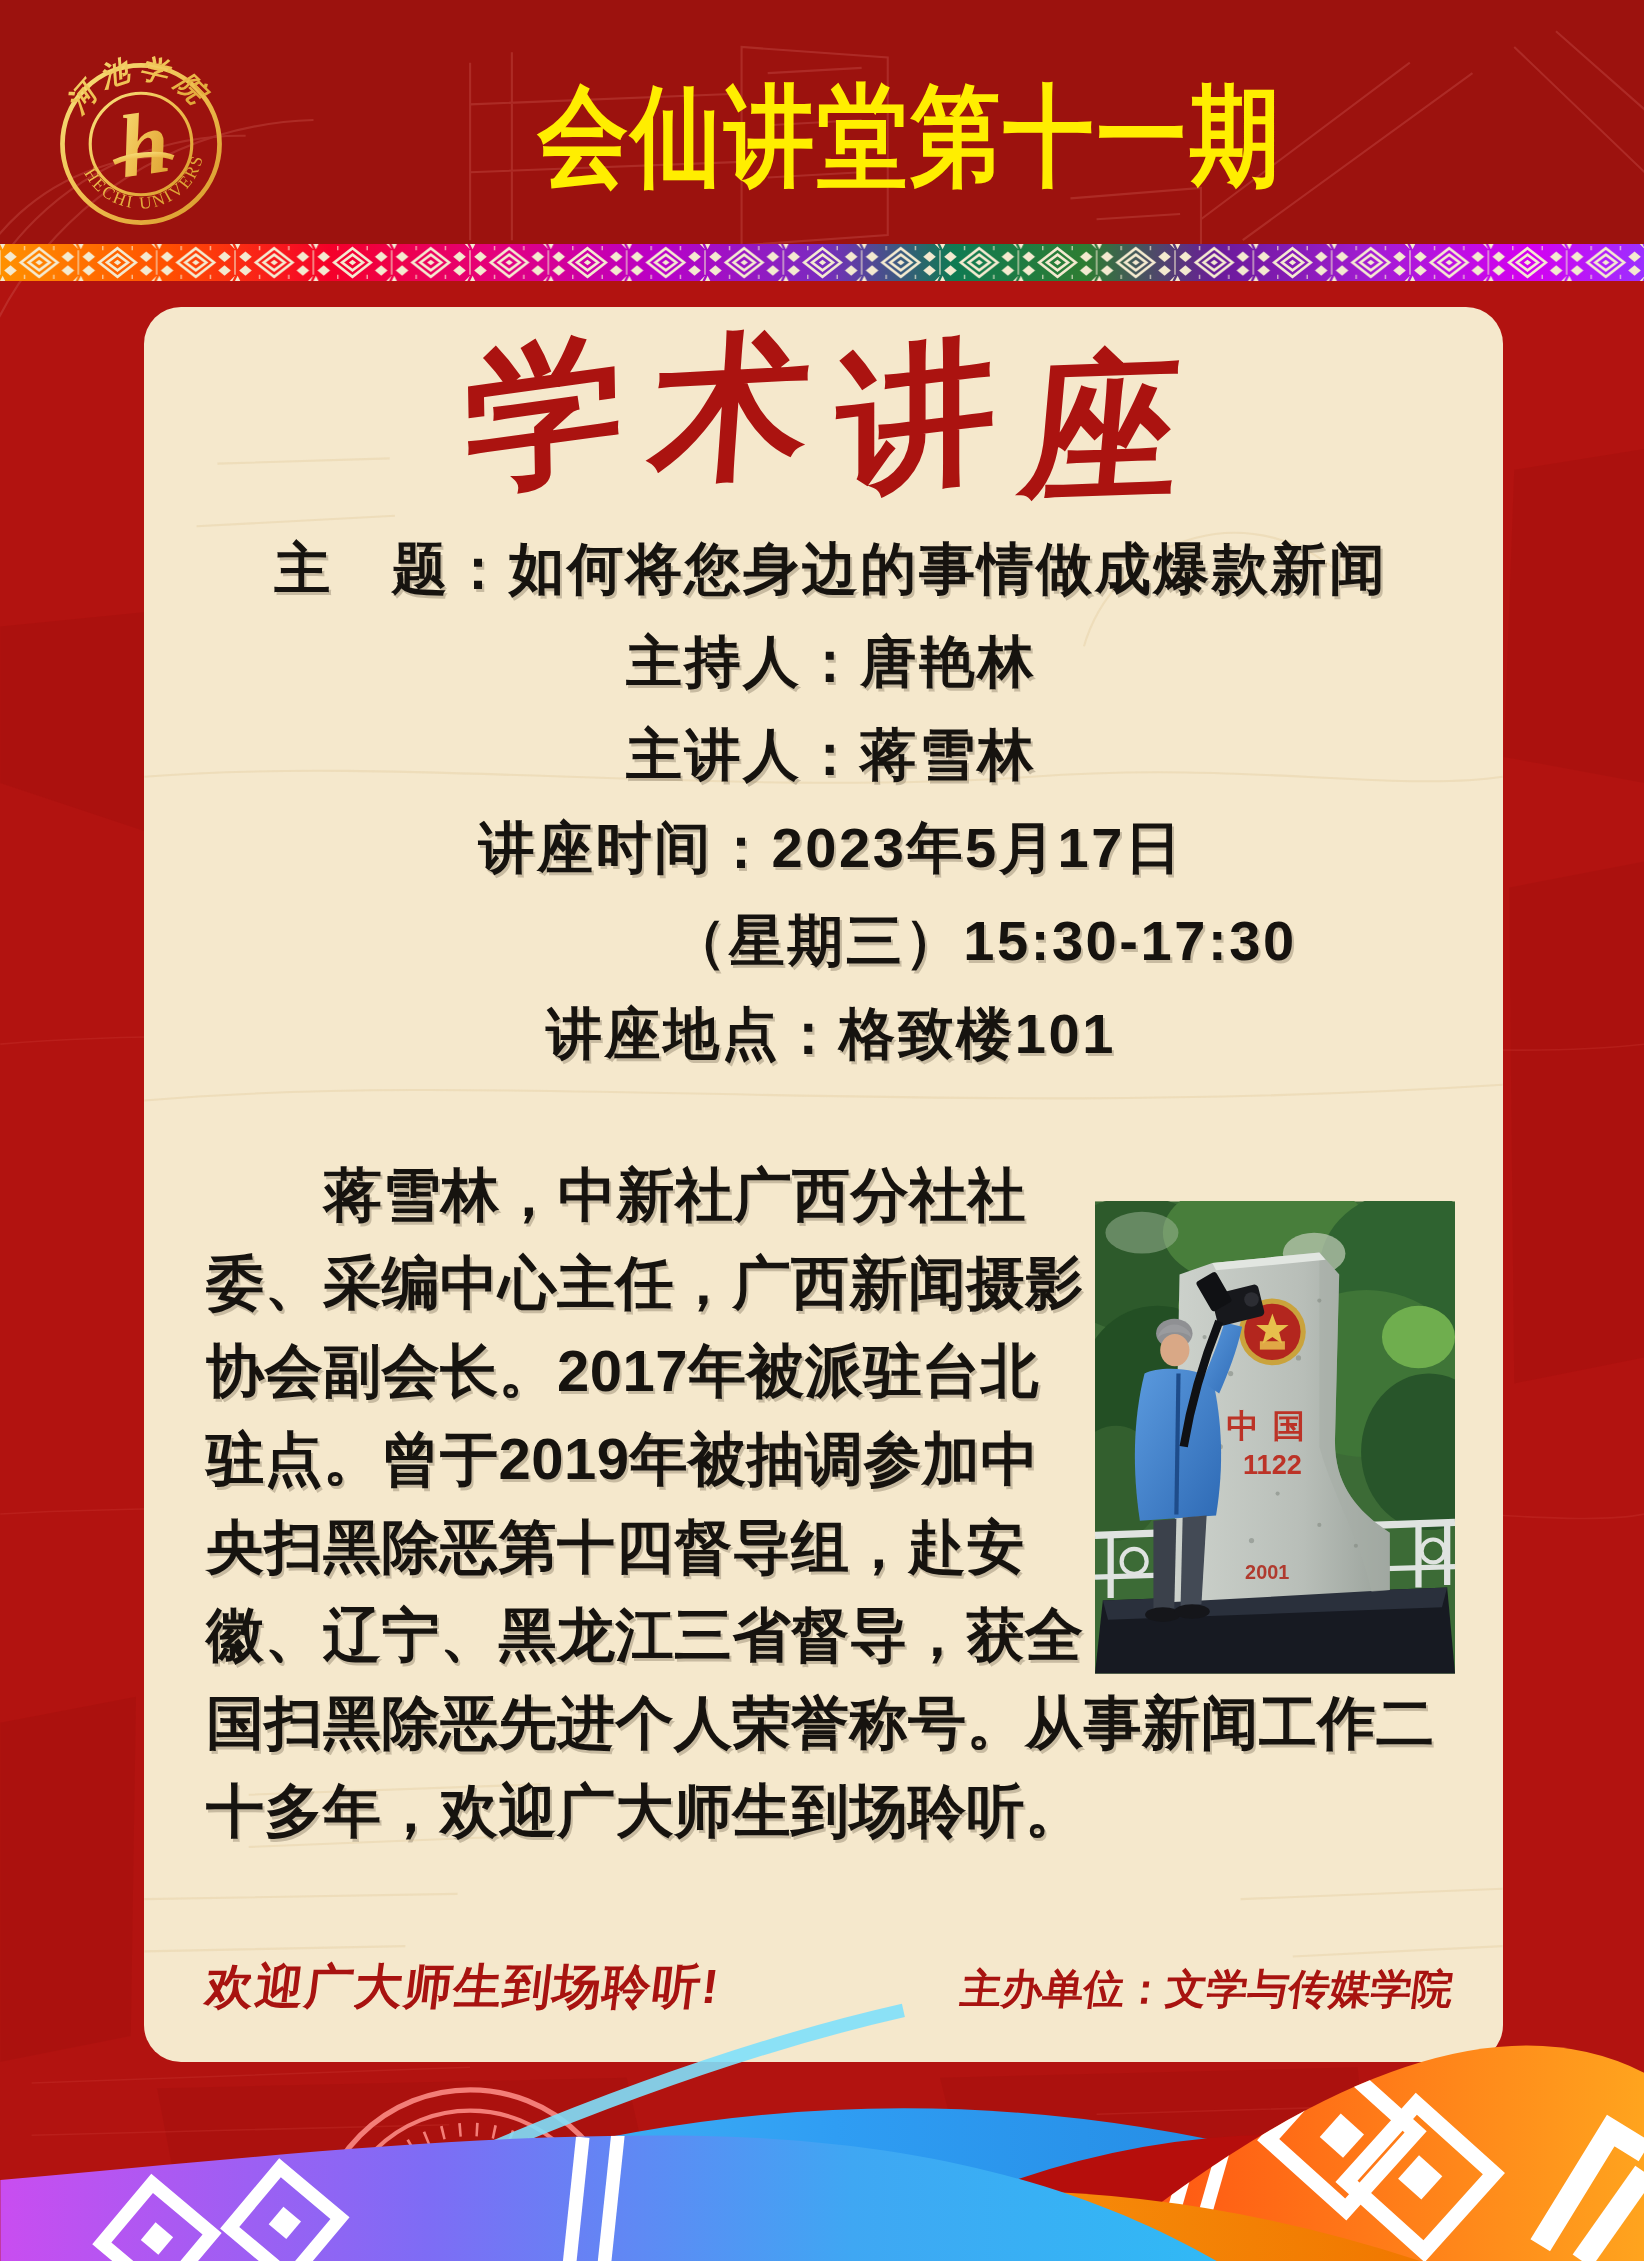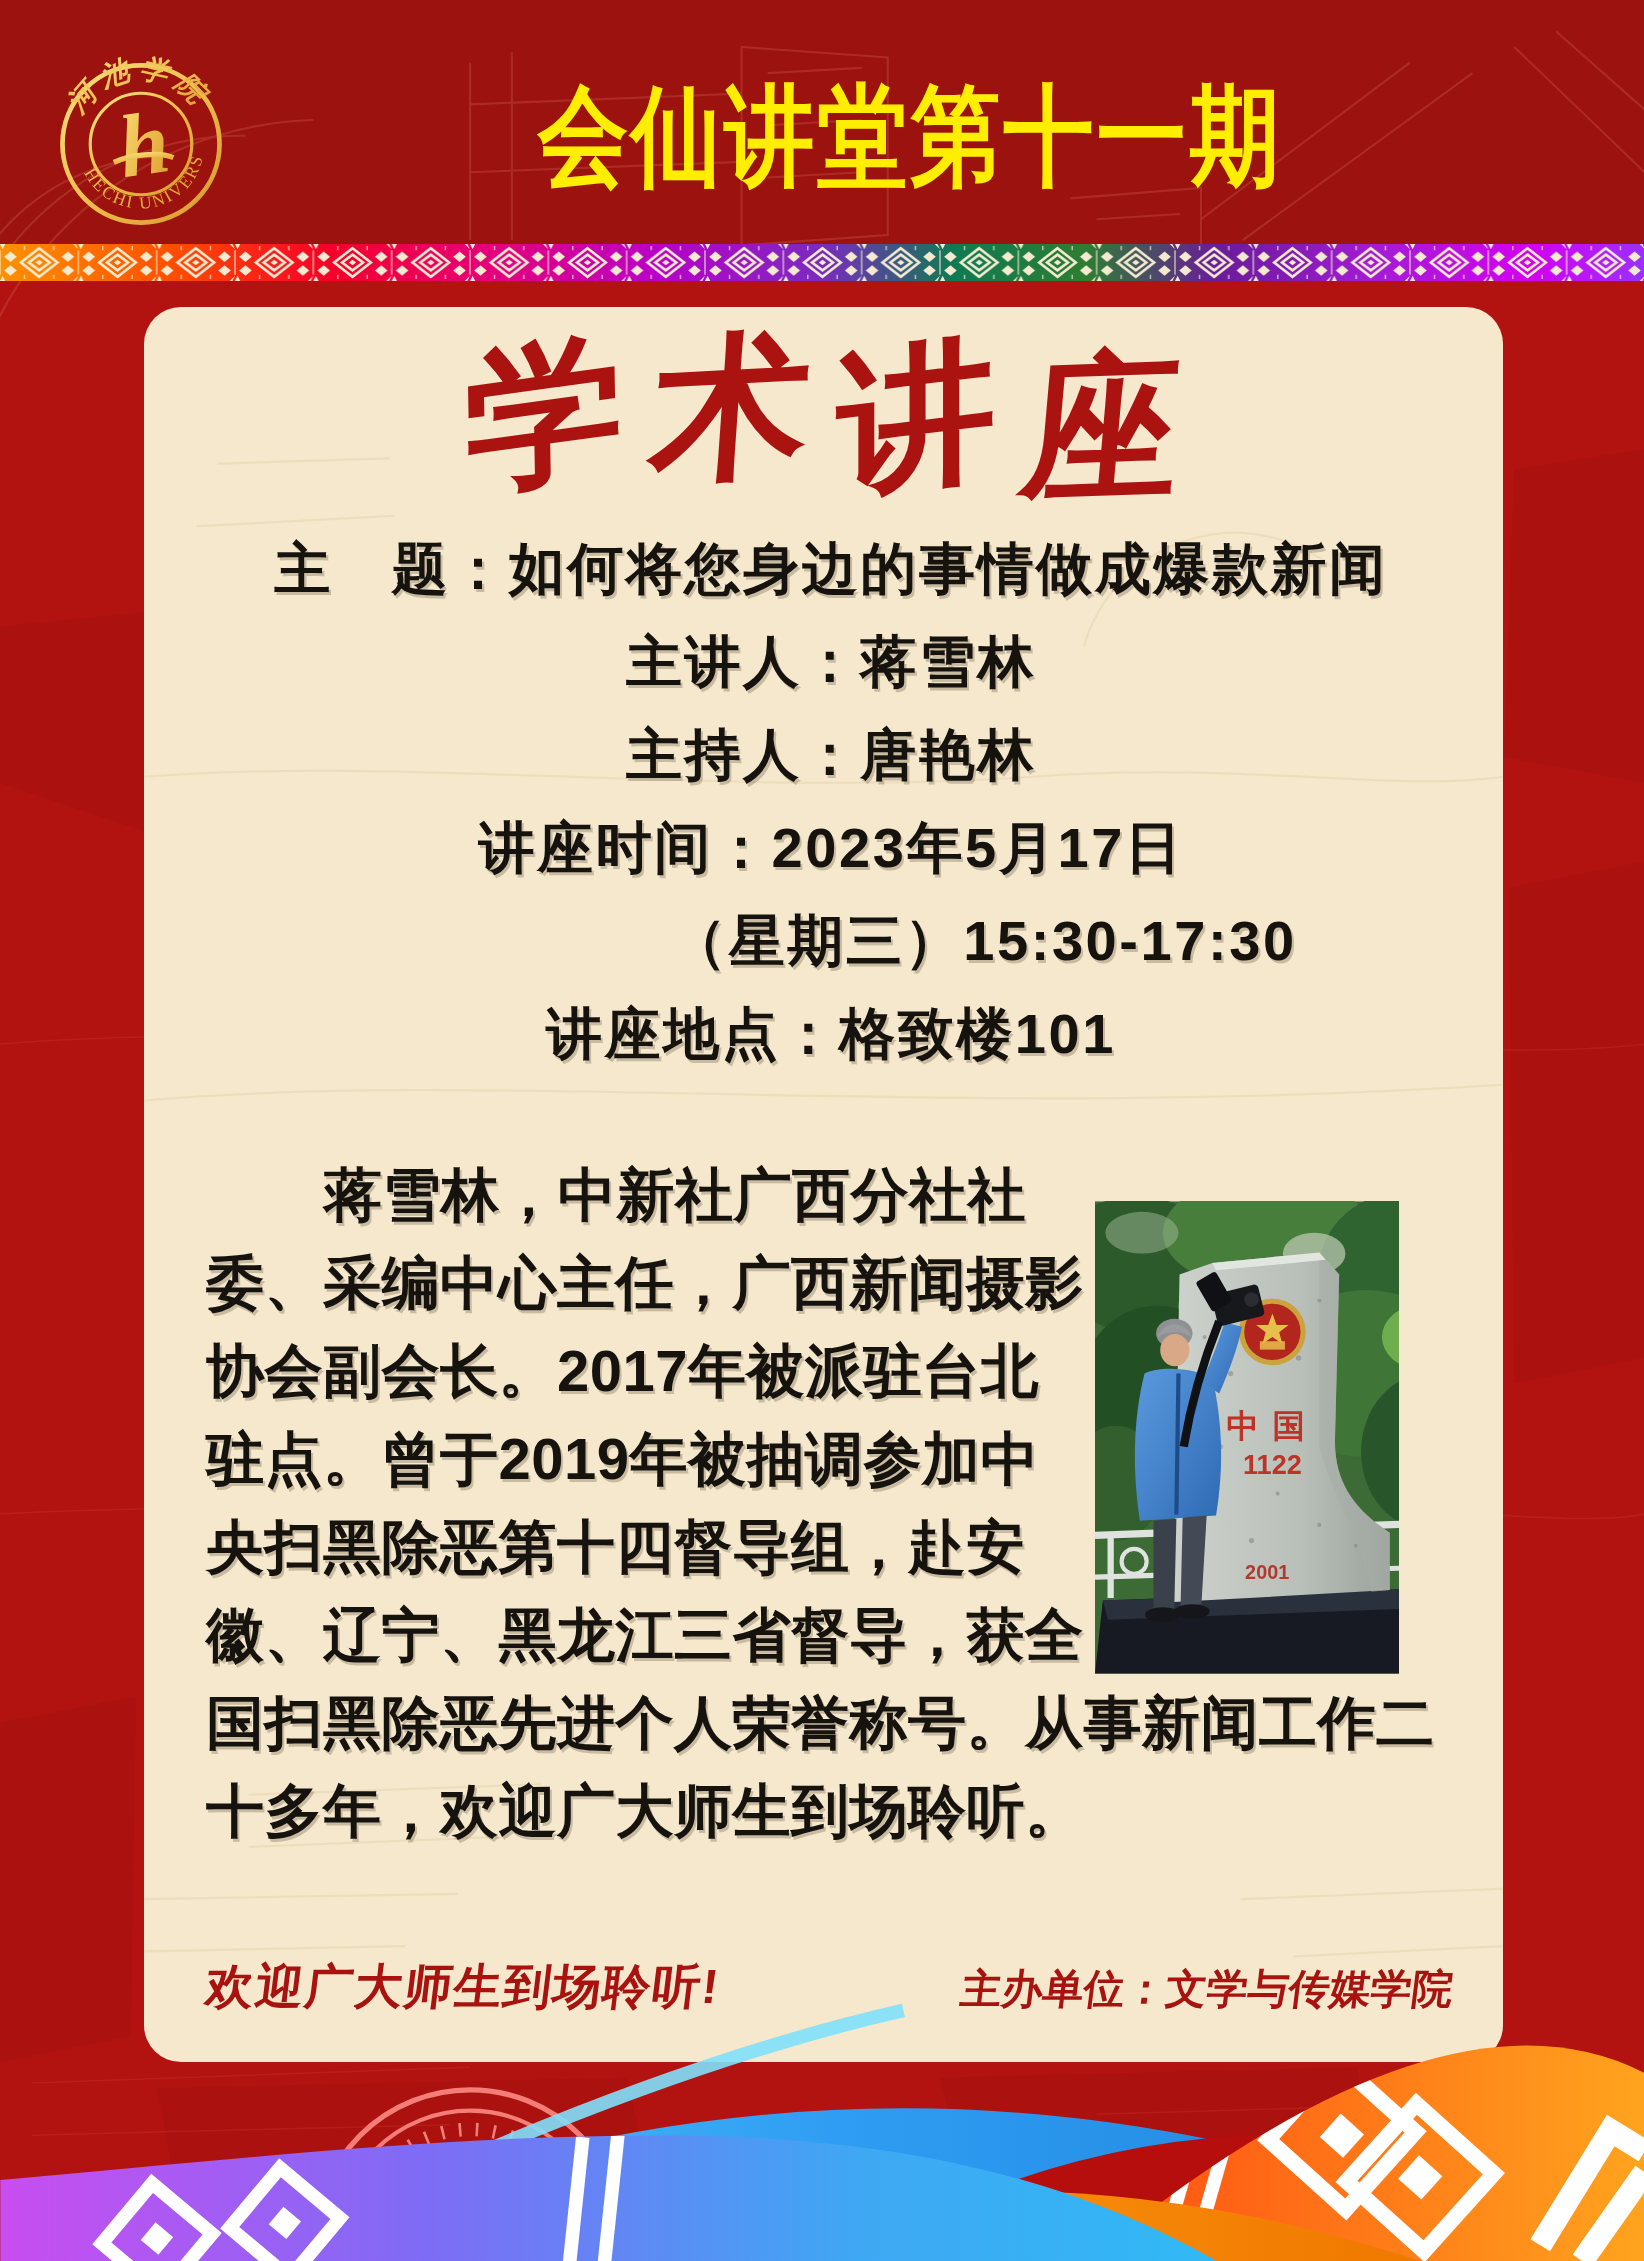--- a/index.html
+++ b/index.html
@@ -38,21 +38,21 @@
     text-shadow:2.1px 2.6px 0 rgba(125,112,92,.38);
     text-align:center;
   }
   .info-line.indent{padding-left:305px;}
   .bio{position:absolute;top:844px;left:62px;right:46px;color:#16130f;font-weight:bold;}
   .bio-line{
     height:88px;line-height:88px;font-size:58px;letter-spacing:0.5px;white-space:nowrap;
     text-shadow:2.1px 2.6px 0 rgba(125,112,92,.38);
   }
   .bio-line.indent{padding-left:118px;}
-  .photo{position:absolute;left:951px;top:894px;width:304px;height:473px;overflow:hidden;}
+  .photo{position:absolute;left:951px;top:894px;width:360px;height:473px;overflow:hidden;}
   .card-footer{
     position:absolute;left:62px;right:50px;top:1648px;
     display:flex;justify-content:space-between;align-items:flex-start;
     color:#a81310;font-weight:bold;
   }
   .footer-left{font-size:48px;letter-spacing:1.6px;transform:skewX(-7deg);white-space:nowrap;}
   .footer-right{font-size:41px;margin-top:7.3px;transform:skewX(-7deg);white-space:nowrap;}
   .bottom-decor{position:absolute;left:0;top:2000px;width:1645px;height:261px;display:block;}
 </style>
 </head>
@@ -165,22 +165,22 @@
 
     <div class="card-title">
       <span class="ct0">学</span>
       <span class="ct1">术</span>
       <span class="ct2">讲</span>
       <span class="ct3">座</span>
     </div>
 
     <div class="info">
       <div class="info-line">主　题：如何将您身边的事情做成爆款新闻</div>
+      <div class="info-line">主持人：唐艳林</div>
       <div class="info-line">主讲人：蒋雪林</div>
-      <div class="info-line">主持人：唐艳林</div>
       <div class="info-line">讲座时间：2023年5月17日</div>
       <div class="info-line indent">（星期三）15:30-17:30</div>
       <div class="info-line">讲座地点：格致楼101</div>
     </div>
 
     <div class="bio">
       <div class="bio-line indent">蒋雪林，中新社广西分社社</div>
       <div class="bio-line">委、采编中心主任，广西新闻摄影</div>
       <div class="bio-line">协会副会长。2017年被派驻台北</div>
       <div class="bio-line">驻点。曾于2019年被抽调参加中</div>

